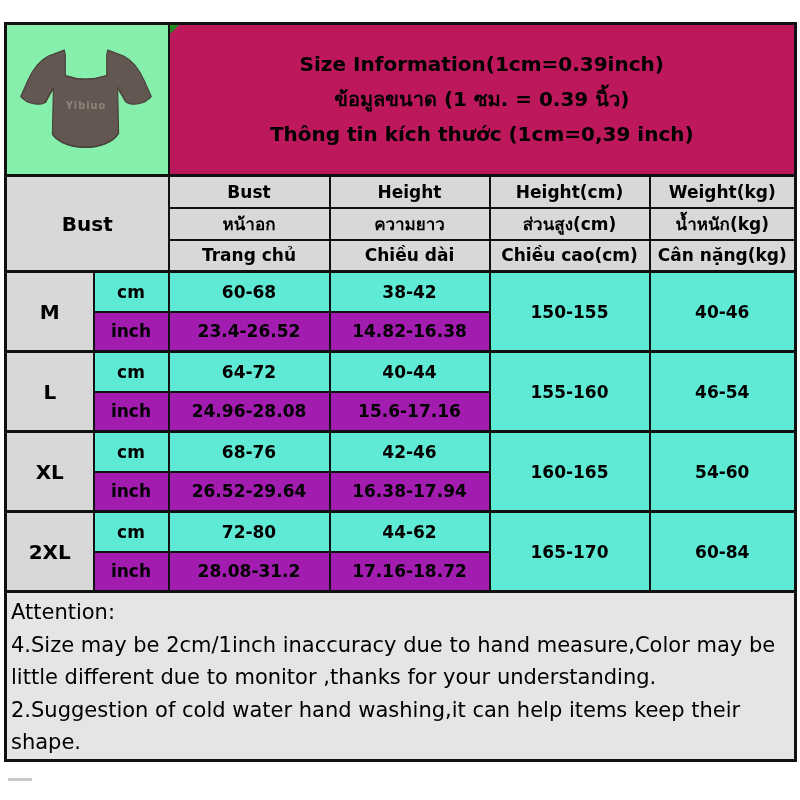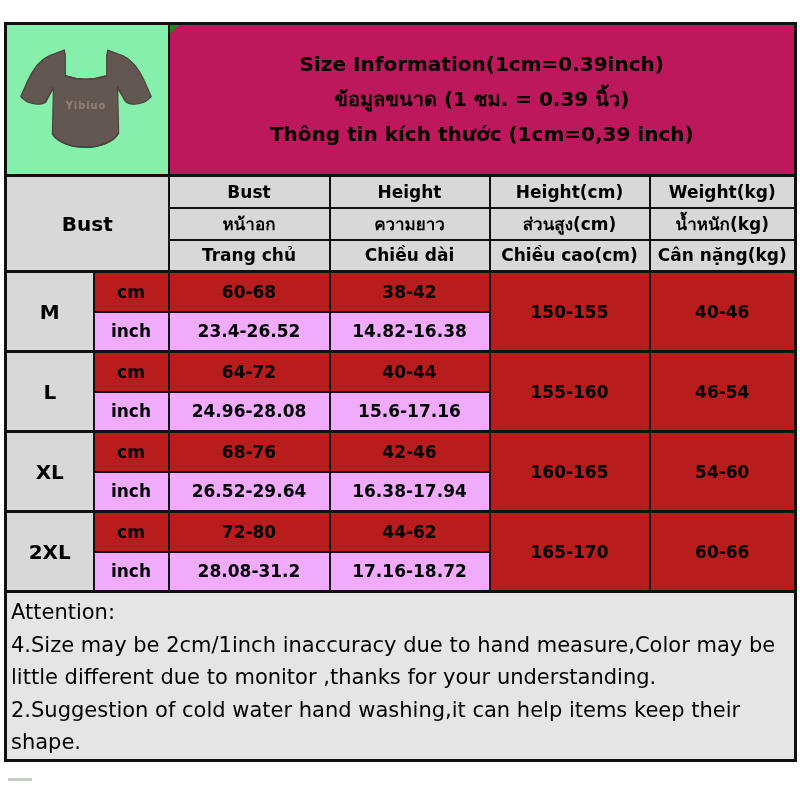--- a/index.html
+++ b/index.html
@@ -30,22 +30,22 @@
     color:#000;
   }
   tr.thick-top td, tr.thick-top th { border-top:3px solid #111; }
 
   tr.title-row   { height:151px; }
   tr.hdr-row     { height:32px;  }
   tr.data-row    { height:40px;  }
   tr.attn-row    { height:160px; }
 
   .bg-gray  { background:#d8d8d8;margin-top:36px; }
-  .bg-light { background:#b91c1c; }
-  .bg-white { background:#f0abfc; }
+  .bg-light { background:#5eead4; }
+  .bg-white { background:#a21caf; }
   .bg-title { background:#be185d; }
 
   td.title-cell {
     position:relative;
     font-size:20px;
     font-weight:bold;
     line-height:1.75;
   }
   .green-tri {
     position:absolute; left:0; top:0;
@@ -171,21 +171,21 @@
     <td class="bg-white">26.52-29.64</td>
     <td class="bg-white">16.38-17.94</td>
   </tr>
 
   <tr class="data-row thick-top">
     <td class="bg-gray size-head" rowspan="2">2XL</td>
     <td class="bg-light">cm</td>
     <td class="bg-light">72-80</td>
     <td class="bg-light">44-62</td>
     <td class="bg-light" rowspan="2">165-170</td>
-    <td class="bg-light" rowspan="2">60-66</td>
+    <td class="bg-light" rowspan="2">60-84</td>
   </tr>
   <tr class="data-row">
     <td class="bg-white">inch</td>
     <td class="bg-white">28.08-31.2</td>
     <td class="bg-white">17.16-18.72</td>
   </tr>
 
   <tr class="attn-row thick-top">
     <td class="attn-cell" colspan="6">
       <div>Attention:</div>

